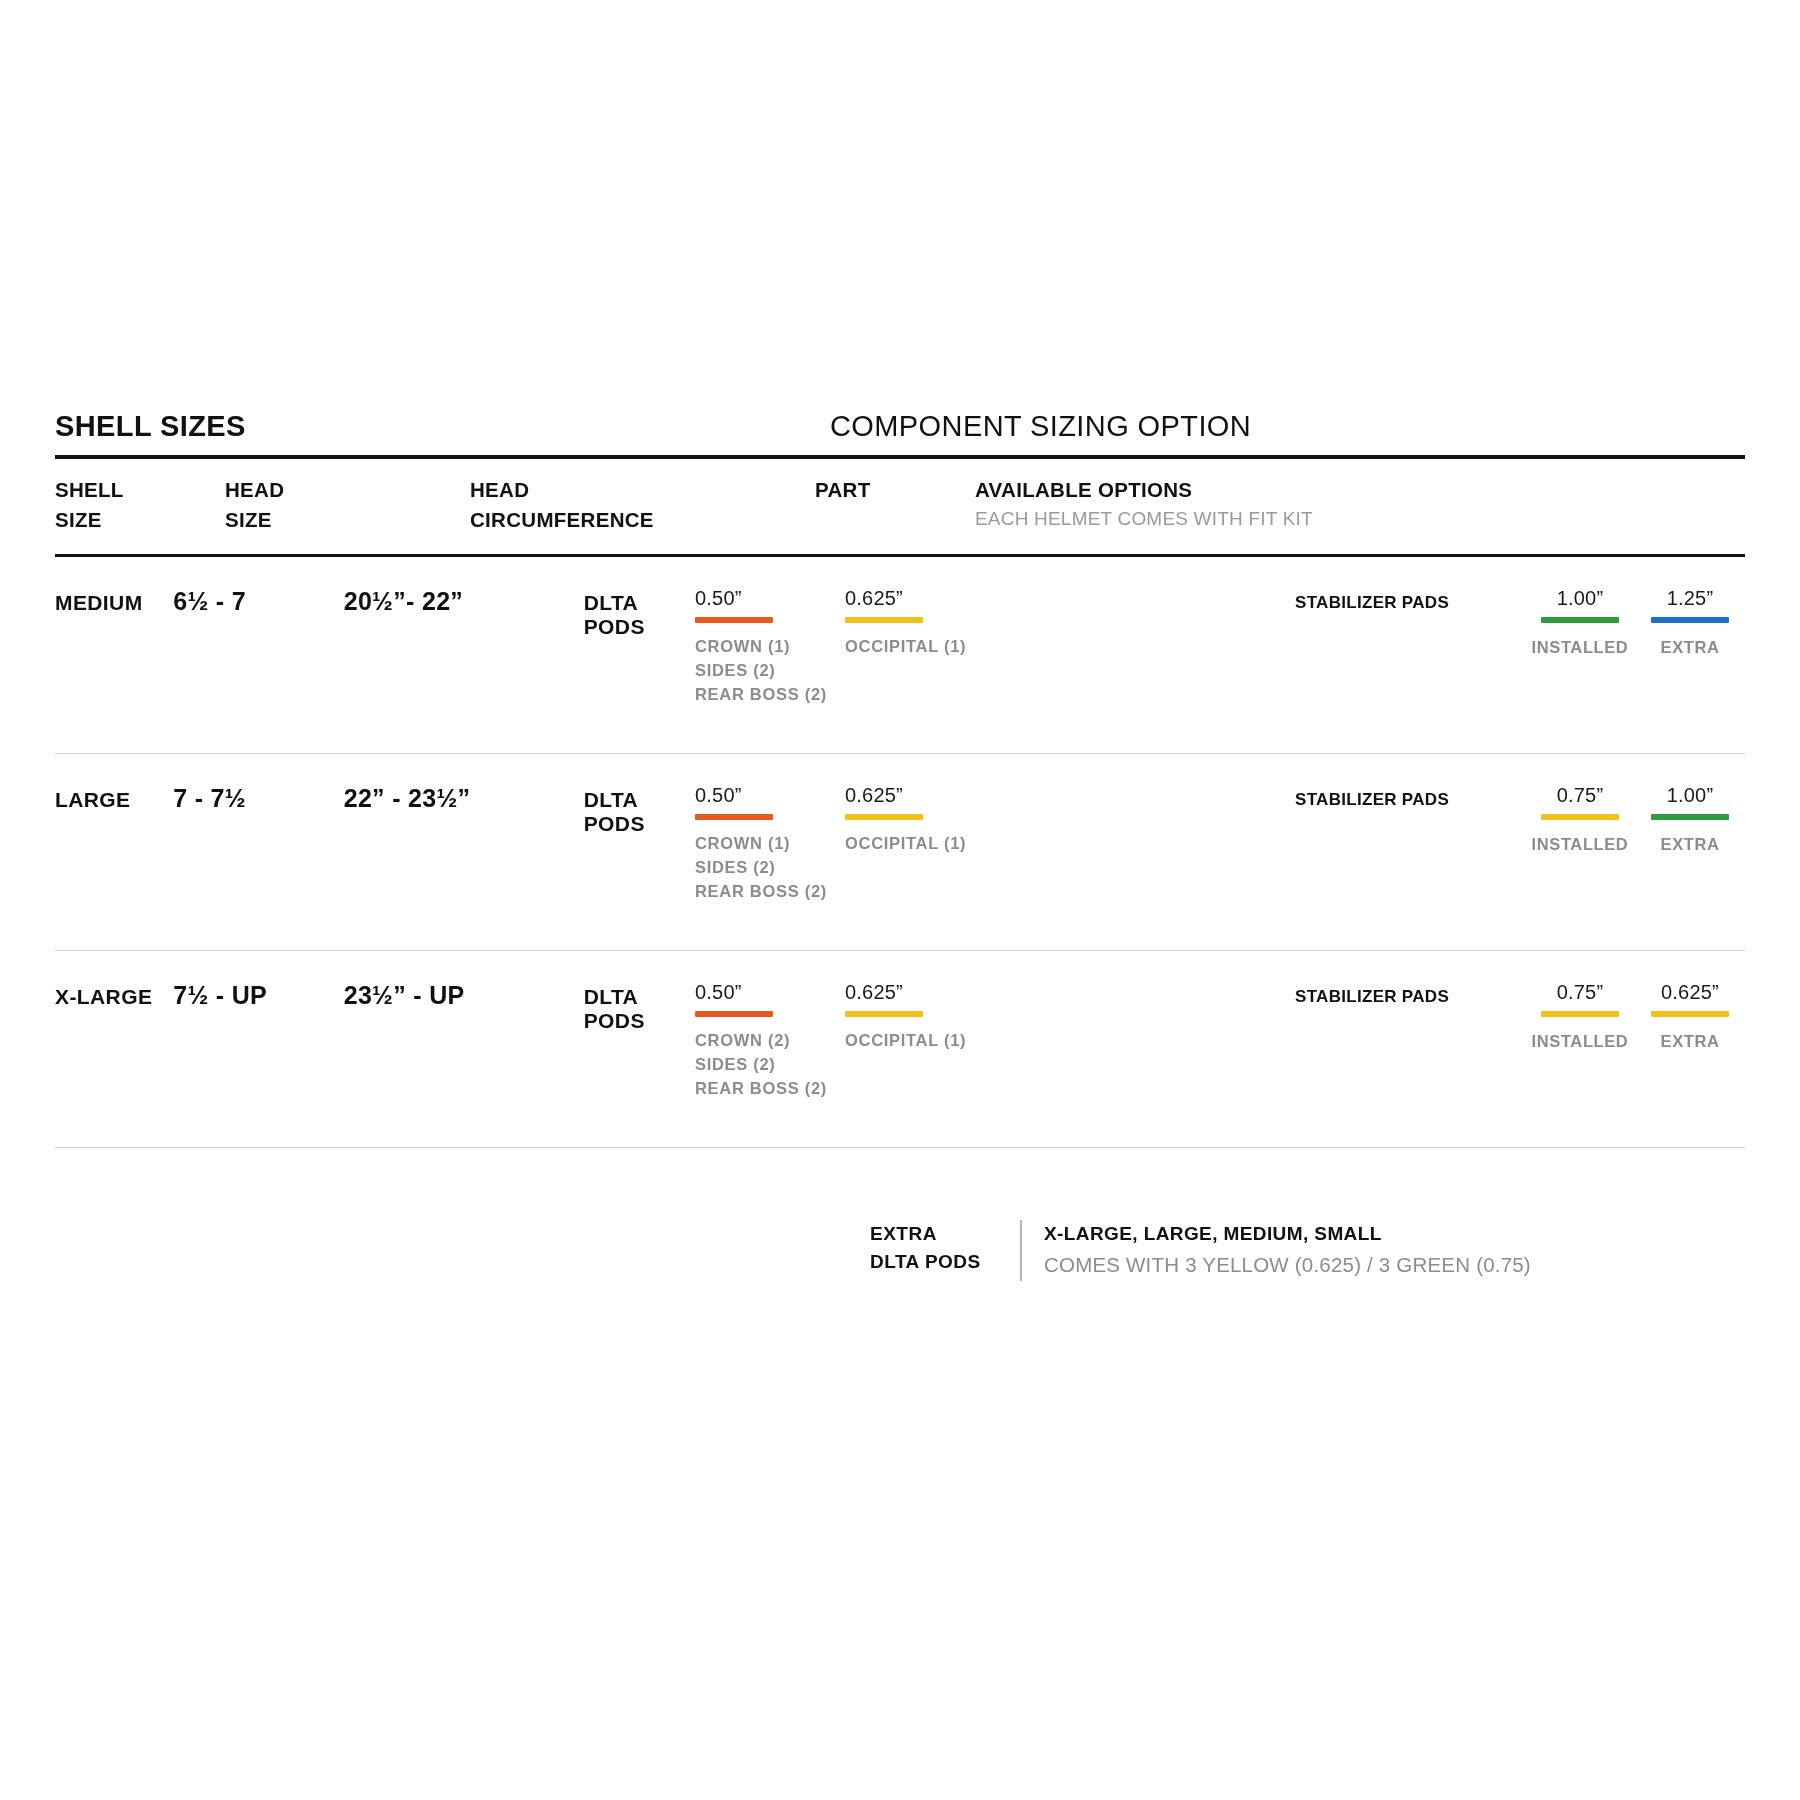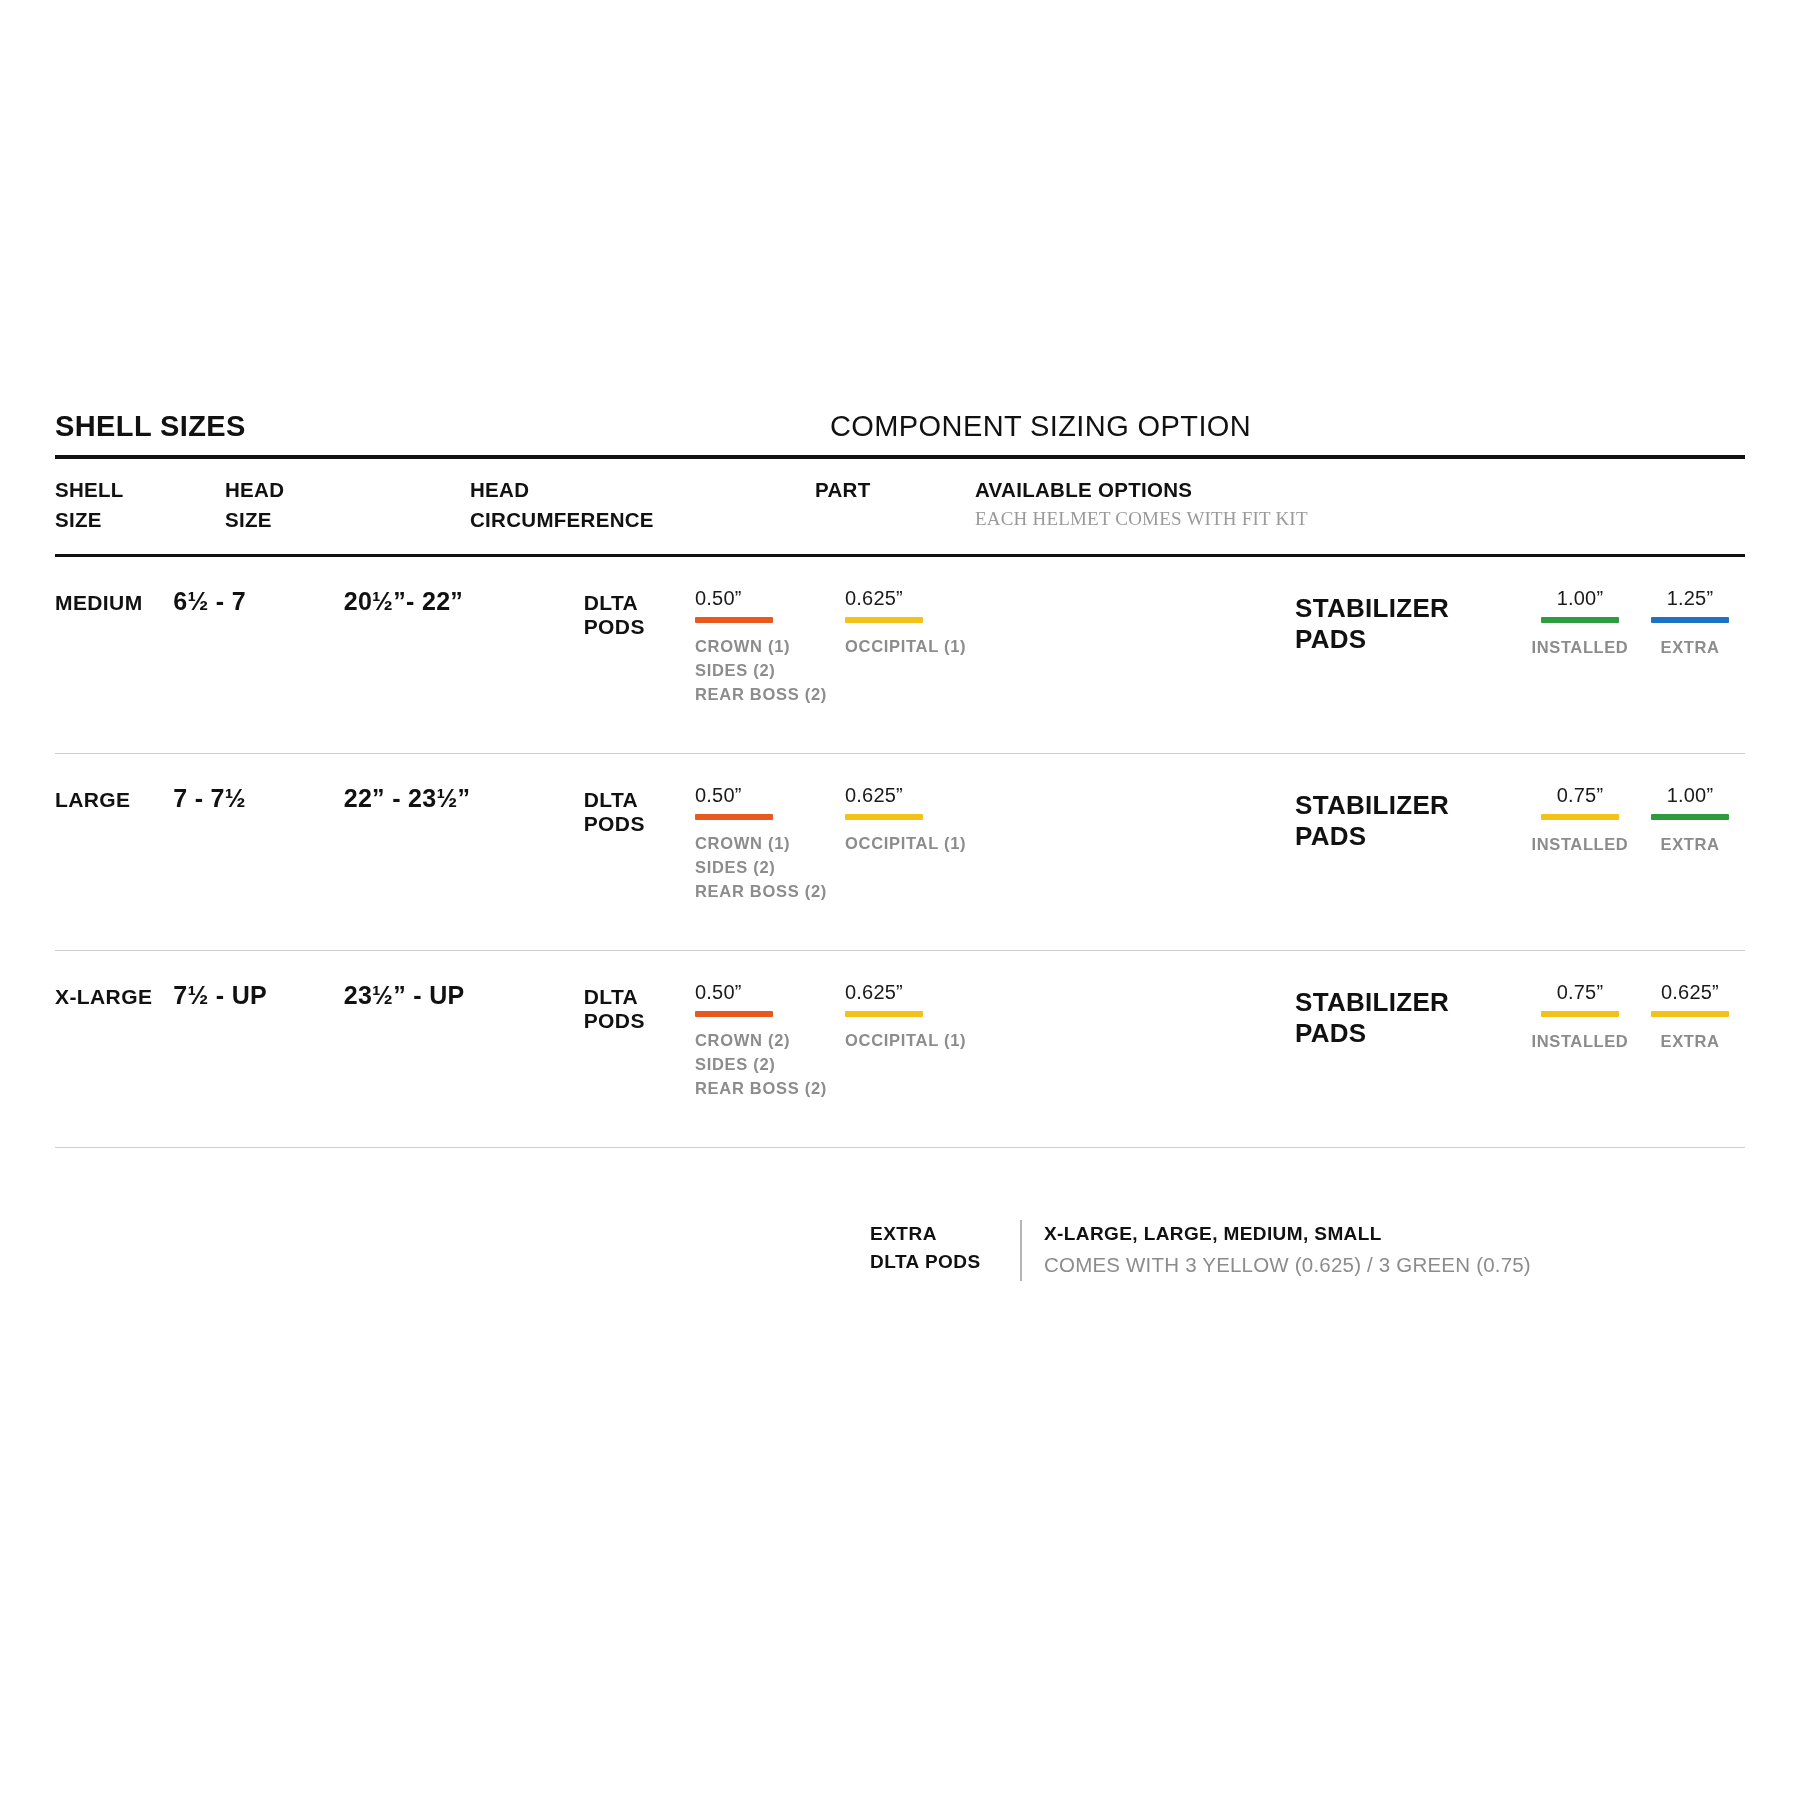--- a/index.html
+++ b/index.html
@@ -73,21 +73,20 @@
     font-weight: bold;
     line-height: 1.45;
     letter-spacing: 0.3px;
   }
   .hdr-sub {
     font-size: 19px;
     font-weight: normal;
     color: #9a9a9a;
     letter-spacing: 0.2px;
     line-height: 1.45;
-    font-family: Liberation Serif, serif;
   }
 
   
   .data-row {
     display: flex;
     padding-top: 30px;
     padding-bottom: 46px;
     min-height: 160px;
     box-sizing: border-box;
   }
@@ -125,21 +124,21 @@
 
   .pod-group {
     display: flex;
     width: 600px;
   }
   .pod-opt {
     width: 150px;
   }
   .pad-label {
     width: 230px;
-    font-size: 26px;
+    font-size: 17px;
     font-weight: bold;
     letter-spacing: 0.3px;
     padding-top: 6px;
   }
   .pad-group {
     display: flex;
   }
   .pad-opt {
     width: 110px;
     text-align: center;

